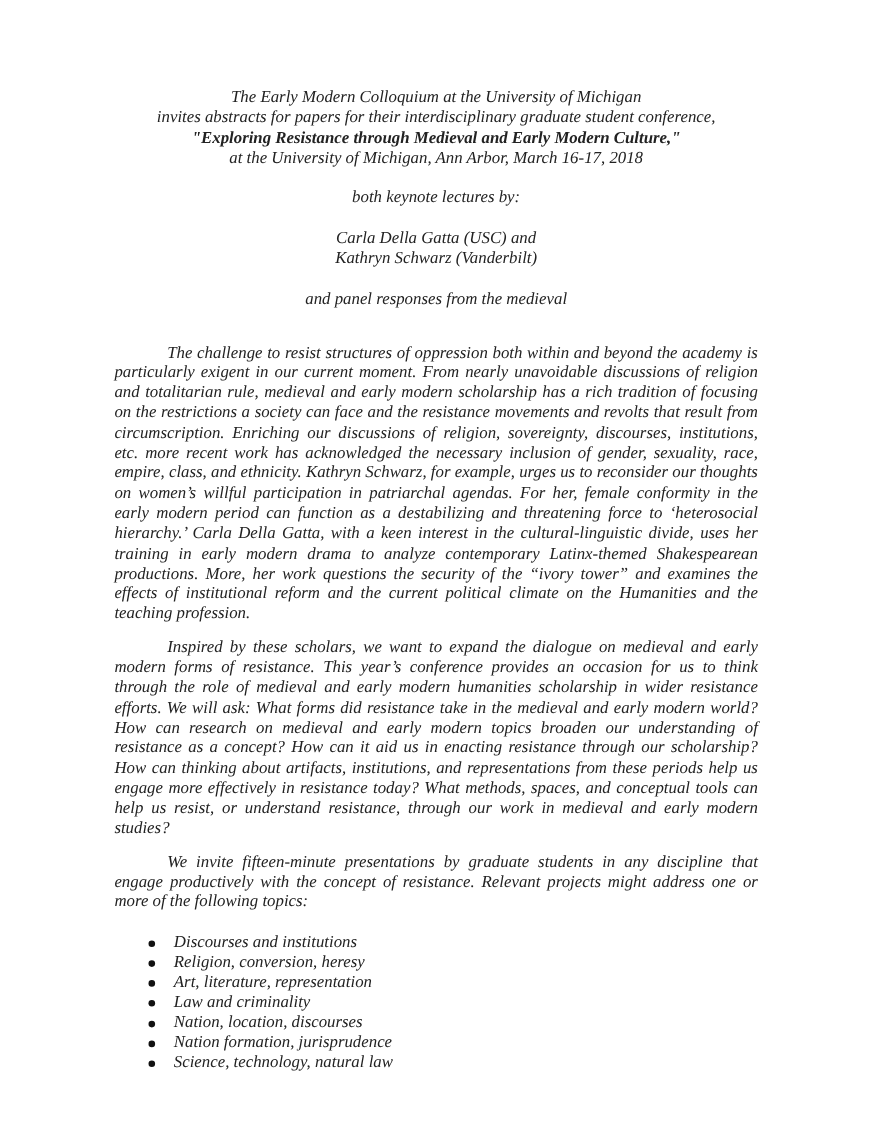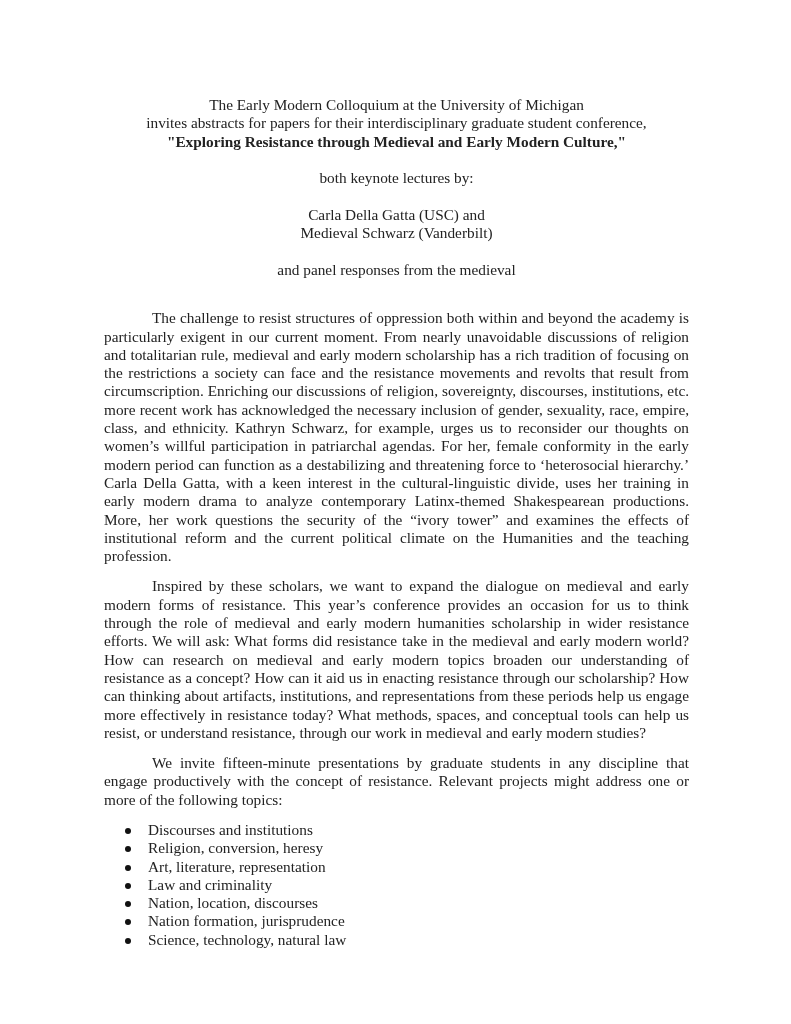--- a/index.html
+++ b/index.html
@@ -3,49 +3,50 @@
 <meta charset="utf-8">
 <style>
   html, body { margin: 0; padding: 0; background: #ffffff; }
   body {
     width: 791px; height: 1024px; overflow: hidden; position: relative;
     font-family: "Liberation Serif", "DejaVu Serif", serif;
     color: #222222;
     font-size: 15.3px;
     line-height: 18.3px;
   }
-  .page { position: absolute; left: 92px; top: 96px; width: 609px; }
+  .page { position: absolute; left: 92px; top: 80px; width: 609px; font-style: italic; }
   .center { text-align: center; }
   .heading-block p { margin: 0; }
   .heading-block .bold { font-weight: bold; }
   .gap { height: 18.3px; }
   .body-para {
     margin: 12px; text-align: justify; text-indent: 48px;
   }
-  .topic-list { list-style: none; margin: 8px; padding: 0; }
+  .topic-list { list-style: none; margin: 18px; padding: 0; }
   .topic-item { position: relative; padding-left: 48px; }
   .bullet {
     position: absolute; left: 25px; top: 7px;
     width: 6px; height: 6px; border-radius: 50%; background: #111111;
   }
 </style>
 </head>
 <body>
 
 <div class="page">
 
   <div class="heading-block center">
     <p>The Early Modern Colloquium at the University of Michigan</p>
     <p>invites abstracts for papers for their interdisciplinary graduate student conference,</p>
     <p class="bold">"Exploring Resistance through Medieval and Early Modern Culture,"</p>
+    <p>at the University of Michigan, Ann Arbor, March 16-17, 2018</p>
     <div class="gap"></div>
     <p>both keynote lectures by:</p>
     <div class="gap"></div>
     <p>Carla Della Gatta (USC) and</p>
-    <p>Medieval Schwarz (Vanderbilt)</p>
+    <p>Kathryn Schwarz (Vanderbilt)</p>
     <div class="gap"></div>
     <p>and panel responses from the medieval</p>
     <div class="gap"></div>
   </div>
 
   <div>
     <p class="body-para">The challenge to resist structures of oppression both within and beyond the academy is particularly exigent in our current moment. From nearly unavoidable discussions of religion and totalitarian rule, medieval and early modern scholarship has a rich tradition of focusing on the restrictions a society can face and the resistance movements and revolts that result from circumscription. Enriching our discussions of religion, sovereignty, discourses, institutions, etc. more recent work has acknowledged the necessary inclusion of gender, sexuality, race, empire, class, and ethnicity. Kathryn Schwarz, for example, urges us to reconsider our thoughts on women’s willful participation in patriarchal agendas. For her, female conformity in the early modern period can function as a destabilizing and threatening force to ‘heterosocial hierarchy.’ Carla Della Gatta, with a keen interest in the cultural-linguistic divide, uses her training in early modern drama to analyze contemporary Latinx-themed Shakespearean productions. More, her work questions the security of the “ivory tower” and examines the effects of institutional reform and the current political climate on the Humanities and the teaching profession.</p>
     <p class="body-para">Inspired by these scholars, we want to expand the dialogue on medieval and early modern forms of resistance. This year’s conference provides an occasion for us to think through the role of medieval and early modern humanities scholarship in wider resistance efforts. We will ask: What forms did resistance take in the medieval and early modern world? How can research on medieval and early modern topics broaden our understanding of resistance as a concept? How can it aid us in enacting resistance through our scholarship? How can thinking about artifacts, institutions, and representations from these periods help us engage more effectively in resistance today?  What methods, spaces, and conceptual tools can help us resist, or understand resistance, through our work in medieval and early modern studies?</p>
     <p class="body-para">We invite fifteen-minute presentations by graduate students in any discipline that engage productively with the concept of resistance. Relevant projects might address one or more of the following topics:</p>
 

